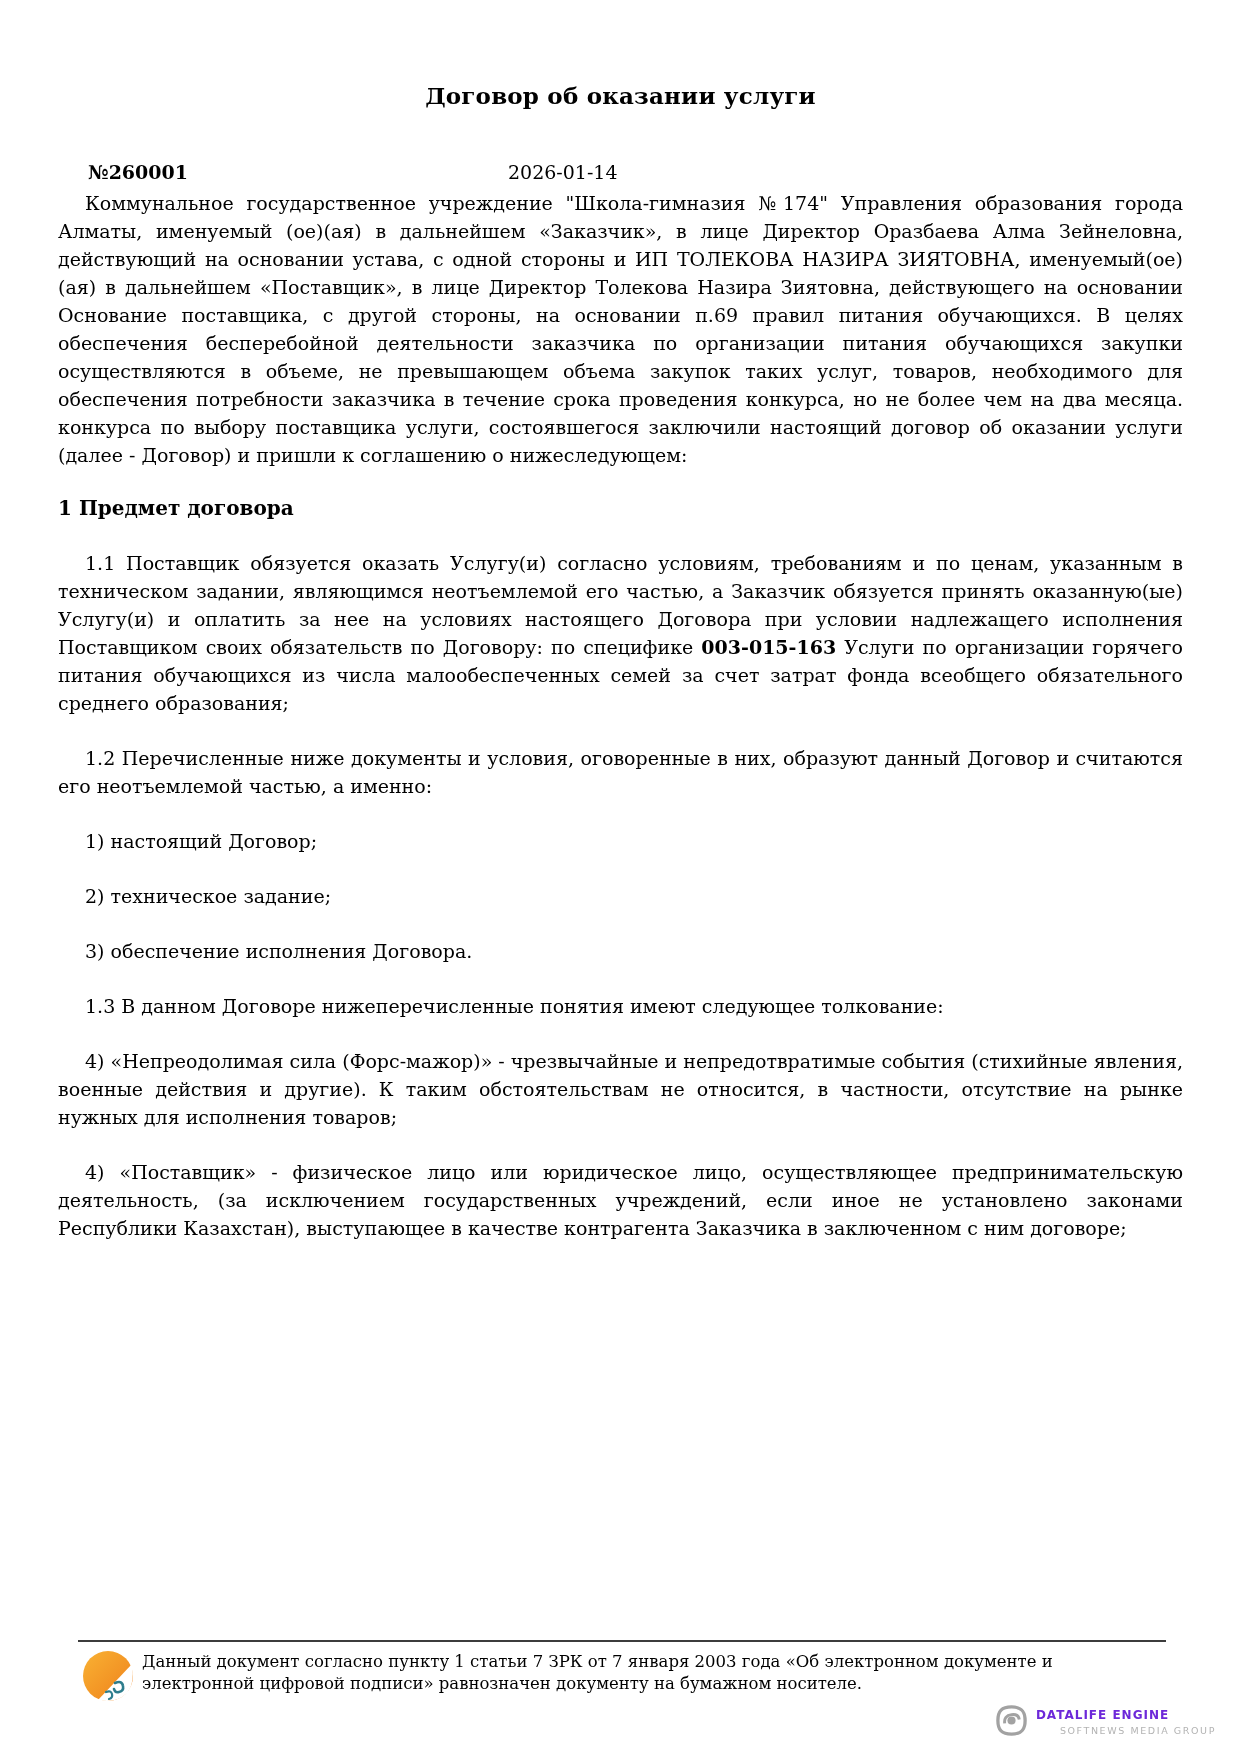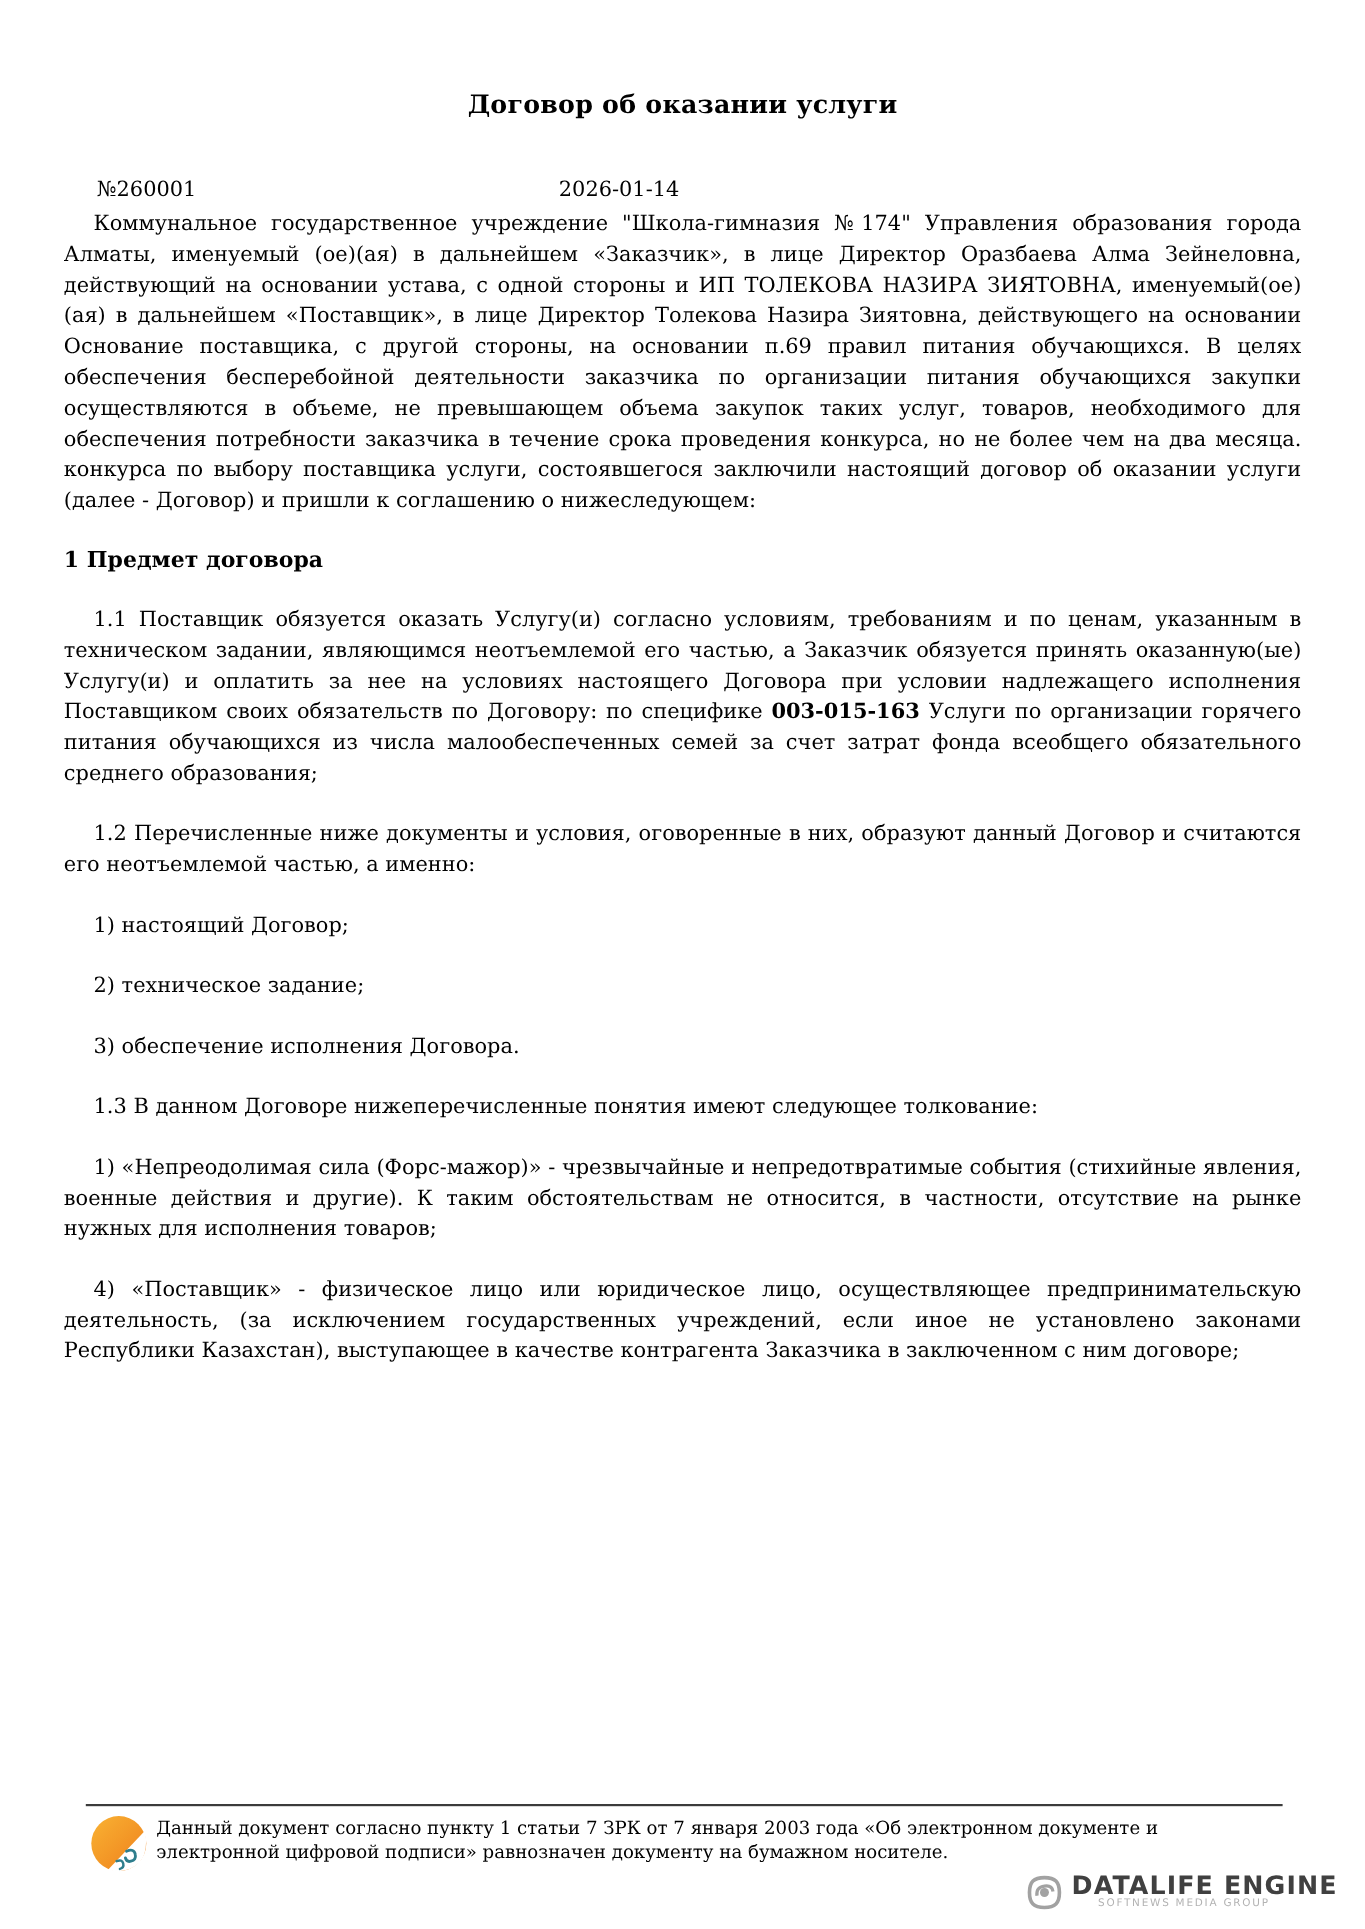--- a/index.html
+++ b/index.html
@@ -30,20 +30,21 @@
   .meta-row {
     position: relative;
     margin-top: 52px;
     height: 28px;
     font-size: 19px;
   }
   .meta-number {
     position: absolute;
     left: 30px;
     top: 0;
+    font-weight: bold;
   }
   .meta-date {
     position: absolute;
     left: 450px;
     top: 0;
   }
   .body-text {
   }
   .para {
     margin: 0 0 27px 0;
@@ -98,24 +99,24 @@
   }
   .wm-icon {
     width: 35px;
     height: 35px;
     margin-right: 7px;
   }
   .wm-text {
     font-family: "DejaVu Sans", "Liberation Sans", sans-serif;
   }
   .wm-brand {
-    font-size: 23px;
+    font-size: 12px;
     font-weight: bold;
     letter-spacing: 1px;
-    color: #404040;
+    color: #6d28d9;
     line-height: 20px;
   }
   .wm-sub {
     font-size: 9.5px;
     letter-spacing: 1.6px;
     color: #b3b3b3;
     line-height: 12px;
     margin-left: 24px;
   }
 </style>
@@ -140,21 +141,21 @@
     <p class="para"><span>1.1 Поставщик обязуется оказать Услугу(и) согласно условиям, требованиям и по ценам, указанным в техническом задании, являющимся неотъемлемой его частью, а Заказчик обязуется принять оказанную(ые) Услугу(и) и оплатить за нее на условиях настоящего Договора при условии надлежащего исполнения Поставщиком своих обязательств по Договору: по специфике </span><span class="spec-code">003-015-163</span><span> Услуги по организации горячего питания обучающихся из числа малообеспеченных семей за счет затрат фонда всеобщего обязательного среднего образования;</span></p>
 
     <p class="para">1.2 Перечисленные ниже документы и условия, оговоренные в них, образуют данный Договор и считаются его неотъемлемой частью, а именно:</p>
 
     <p class="para">1) настоящий Договор;</p>
     <p class="para">2) техническое задание;</p>
     <p class="para">3) обеспечение исполнения Договора.</p>
 
     <p class="para">1.3 В данном Договоре нижеперечисленные понятия имеют следующее толкование:</p>
 
-    <p class="para">1) «Непреодолимая сила (Форс-мажор)» - чрезвычайные и непредотвратимые события (стихийные явления, военные действия и другие). К таким обстоятельствам не относится, в частности, отсутствие на рынке нужных для исполнения товаров;</p>
+    <p class="para">4) «Непреодолимая сила (Форс-мажор)» - чрезвычайные и непредотвратимые события (стихийные явления, военные действия и другие). К таким обстоятельствам не относится, в частности, отсутствие на рынке нужных для исполнения товаров;</p>
     <p class="para">4) «Поставщик» - физическое лицо или юридическое лицо, осуществляющее предпринимательскую деятельность, (за исключением государственных учреждений, если иное не установлено законами Республики Казахстан), выступающее в качестве контрагента Заказчика в заключенном с ним договоре;</p>
 
   </div>
 
   <div class="page-footer">
     <hr class="footer-rule">
     <div class="footer-row">
       <svg class="footer-stamp" viewBox="0 0 52 52" xmlns="http://www.w3.org/2000/svg">
         <defs>
           <linearGradient id="stampGrad" x1="0" y1="0" x2="1" y2="1">

